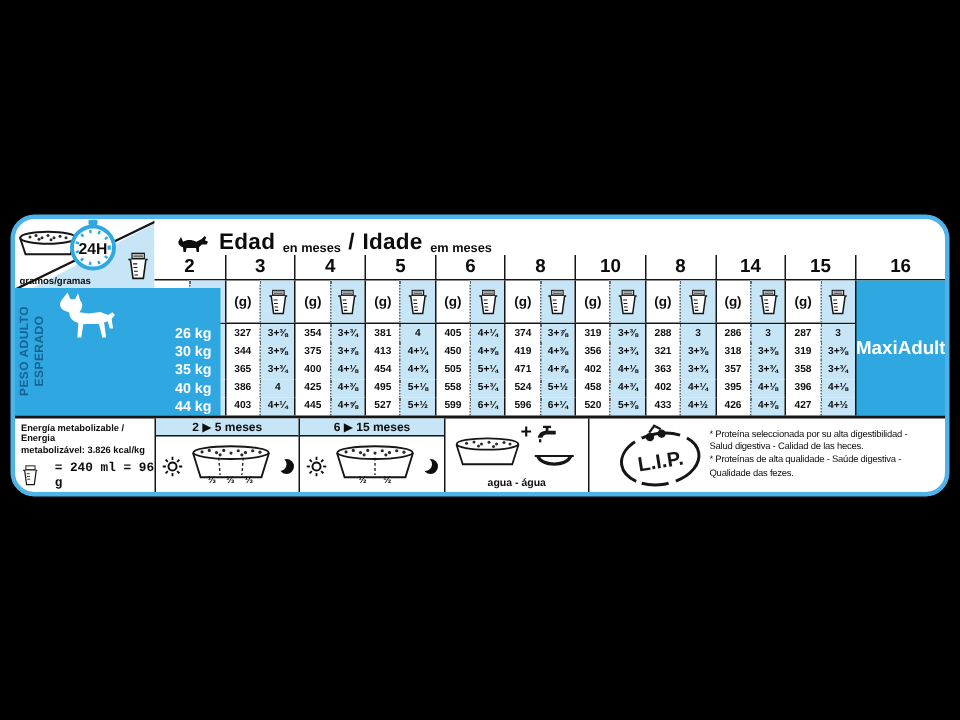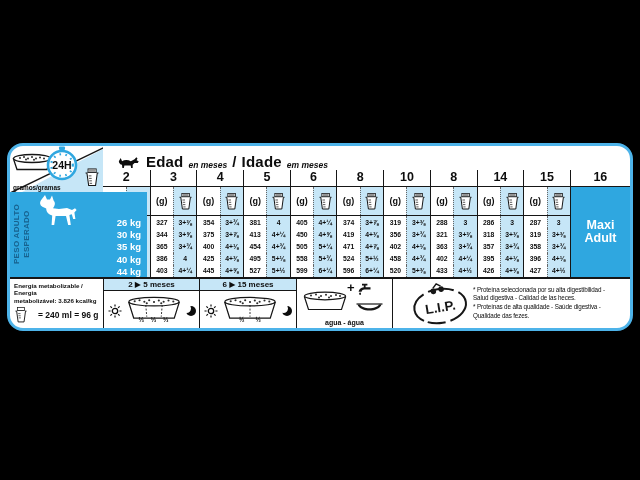--- a/index.html
+++ b/index.html
@@ -9,21 +9,21 @@
         border:3px solid #4db3e9;border-radius:16px;overflow:hidden;}
   .abs{position:absolute;}
   
   .corner{left:0;top:0;width:93px;height:46px;}
   .corner svg.diag{position:absolute;left:0;top:0;}
   .badge24{position:absolute;left:34px;top:0;width:36px;height:36px;}
   .gramos{position:absolute;left:3px;bottom:1px;font-size:6.4px;font-weight:bold;}
   
   .titleband{left:93px;top:0;width:527px;height:24px;display:flex;align-items:flex-end;gap:5px;padding-left:14px;box-sizing:border-box;}
   .t-big{font-size:15px;font-weight:bold;letter-spacing:.2px;}
-  .t-small{font-size:8.5px;font-weight:bold;padding-top:4px;font-style:italic;}
+  .t-small{font-size:8.5px;font-weight:bold;padding-top:4px;}
   
   .ages{left:93px;top:24px;width:527px;height:17px;display:flex;border-bottom:1.5px solid #161616;box-sizing:border-box;}
   .age{width:46.7px;box-sizing:border-box;text-align:center;font-size:12.5px;font-weight:bold;line-height:15px;}
   .age + .age{border-left:1.5px solid #161616;}
   .age:last-child{width:60px;}
   
   .hdrpairs{left:93px;top:41px;width:467px;height:29px;display:flex;border-bottom:1.5px solid #161616;box-sizing:border-box;}
   .pair{width:46.7px;box-sizing:border-box;display:flex;}
   .pair + .pair{border-left:1.5px solid #161616;}
   .pair .g{flex:1;display:flex;align-items:center;justify-content:center;font-size:9px;font-weight:bold;}
@@ -37,32 +37,32 @@
   .cv{background:#c6e6f7;border-left:1px dotted #666;}
   
   .sidebar{left:0;top:46px;width:93px;height:85px;background:#2fa7e0;padding-left:44px;}
   .vlabel{position:absolute;left:-30px;top:31px;width:85px;height:22px;transform:rotate(-90deg);
           text-align:center;font-size:8px;font-weight:bold;color:#17628f;line-height:10px;letter-spacing:.3px;}
   .weights{position:absolute;right:6px;top:25px;text-align:right;}
   .weights div{height:12.2px;line-height:12.2px;font-size:9.5px;font-weight:bold;color:#fff;}
   .sidedog{position:absolute;left:26px;top:2px;}
   
   .maxi{left:560px;top:41px;width:60px;height:90px;background:#2fa7e0;border-left:1.5px solid #161616;
-        box-sizing:border-box;display:flex;flex-direction:column;align-items:center;justify-content:center;}
+        box-sizing:border-box;display:flex;align-items:center;justify-content:center;}
   .maxi div{color:#fff;font-size:12.5px;font-weight:bold;line-height:13px;}
   .tableline{left:0;top:131px;width:620px;height:1.5px;background:#161616;}
   
   .bcell{top:132.5px;height:49.5px;box-sizing:border-box;}
   .bA{left:0;width:93px;}
   .bB{left:93px;width:96px;border-left:1.5px solid #161616;}
   .bC{left:189px;width:97px;border-left:1.5px solid #161616;}
   .bD{left:286px;width:96px;border-left:1.5px solid #161616;}
   .bE{left:382px;width:238px;border-left:1.5px solid #161616;}
   .energy{padding:3px 2px 0 4px;font-size:6.2px;font-weight:bold;line-height:7.6px;}
-  .cuprow{display:flex;align-items:center;gap:11px;padding-left:5px;margin-top:3px;}
+  .cuprow{display:flex;align-items:center;gap:11px;padding-left:5px;margin-top:3px;font-family:Liberation Mono, monospace;}
   .cuprow span{font-size:8.5px;font-weight:bold;}
   .band{height:11.5px;background:#c6e6f7;text-align:center;font-size:8px;font-weight:bold;line-height:11.5px;border-bottom:1px solid #161616;}
   .mealicons{display:flex;align-items:center;justify-content:center;gap:4px;margin-top:5px;}
   .bowlwrap{position:relative;}
   .fracs{position:absolute;bottom:2px;left:6px;right:6px;display:flex;justify-content:space-evenly;font-size:6.5px;font-weight:bold;}
   .moon{width:10px;height:10px;background:#0d0d0d;border-radius:50%;position:relative;}
   .moon::after{content:"";position:absolute;left:-3.5px;top:-1.5px;width:9px;height:9px;background:#fff;border-radius:50%;}
   .plus{position:absolute;left:50px;top:1px;font-size:13px;font-weight:bold;}
   .aqualabel{position:absolute;bottom:2px;left:0;right:0;text-align:center;font-size:7px;font-weight:bold;}
   .footnote{position:absolute;left:80px;top:7px;font-size:6.3px;line-height:8.8px;letter-spacing:-.15px;white-space:nowrap;}

